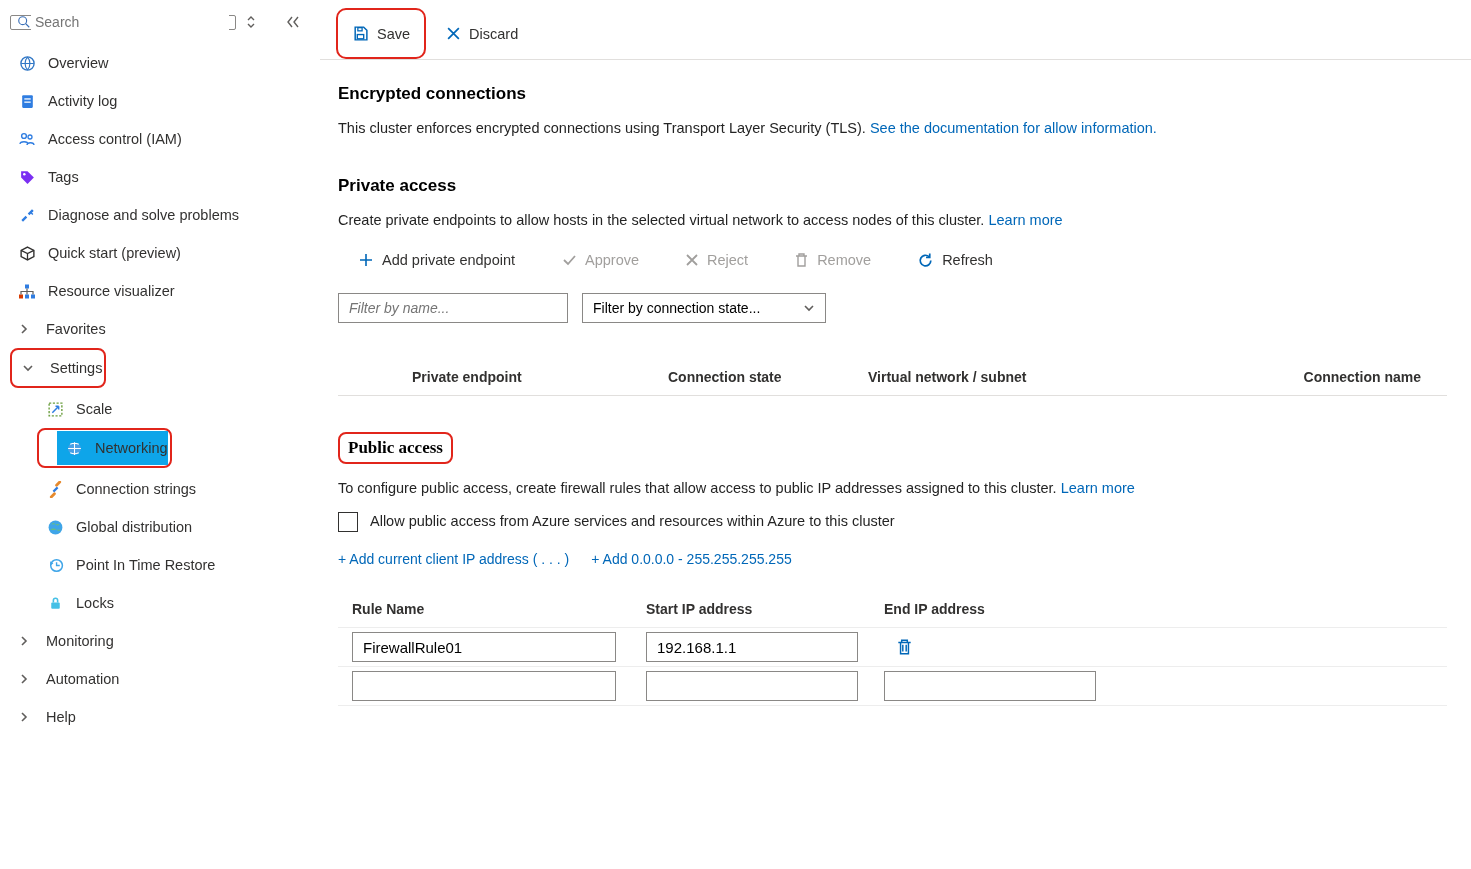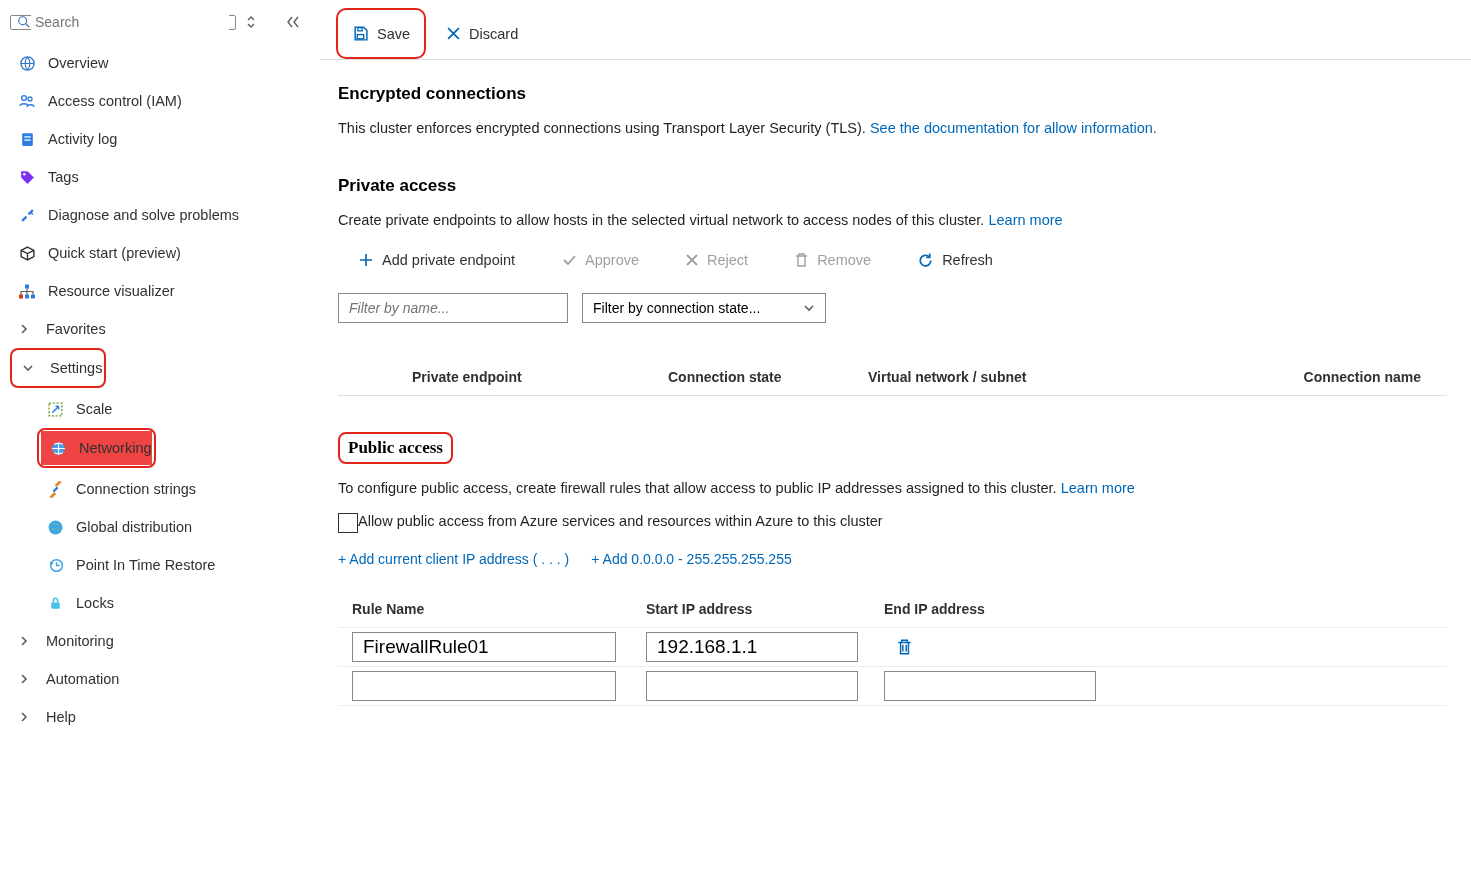--- a/index.html
+++ b/index.html
@@ -51,21 +51,21 @@
 
 .nav-item {
   display: flex;
   align-items: center;
   height: 38px;
   padding-left: 8px;
   cursor: pointer;
   gap: 12px;
 }
 .nav-item.child { padding-left: 36px; }
-.nav-item.selected { background: #ef4444; }
+.nav-item.selected { background: #0ea5e9; margin-left: 16px; }
 .nav-item .chev { width: 16px; color: #605e5c; font-size: 13px; }
 .nav-item .ico { width: 18px; display: inline-flex; align-items: center; justify-content: center; }
 .nav-item .label { font-size: 14.5px; color: #323130; }
 
 .hl-red { border: 2.5px solid #e1251b; border-radius: 8px; }
 .hl-inline { display: inline-block; }
 
 
 .main {
   position: absolute;
@@ -117,35 +117,35 @@
   justify-content: space-between;
 }
 .filter-input input { border:none; outline:none; flex:1; font-style: italic; font-family: inherit; font-size: 14px; }
 
 .pe-table-head { display: flex; font-weight: 600; padding: 10px 0; border-bottom: 1px solid #e1dfdd; }
 .col-pe { width: 330px; padding-left: 74px; }
 .col-cs { width: 200px; }
 .col-vn { width: 330px; }
 .col-cn { flex: 1; text-align: right; padding-right: 26px; }
 
-.checkbox-row { display: flex; align-items: flex-end; margin: 12px 0 18px 0; }
+.checkbox-row { display: flex; align-items: center; gap: 12px; margin: 12px 0 18px 0; }
 .checkbox {
   width: 20px; height: 20px; border: 1px solid #323130; cursor: pointer;
 }
 .link-row { display: flex; gap: 22px; margin-bottom: 26px; }
 
 .fw-head { display: flex; font-weight: 600; padding: 8px 0 10px 14px; }
 .fw-col1 { width: 294px; }
 .fw-col2 { width: 238px; }
 .fw-col3 { width: 238px; }
 .fw-row { display: flex; align-items: center; padding: 4px 0 4px 14px; border-top: 1px solid #ededed; }
 .fw-row:last-child { border-bottom: 1px solid #ededed; }
 .fw-row input {
   width: 264px; height: 30px; border: 1px solid #8a8886; padding: 0 10px;
-  font-size: 19px; font-family: inherit;
+  font-size: 15px; font-family: inherit;
 }
 .fw-col2 input, .fw-col3 input { width: 212px; }
 .del-icon { color: #0067b8; cursor: pointer; margin-left: 12px; }
 
 svg { display: block; }
 </style>
 </head>
 <body>
 
 <div class="sidebar">
@@ -175,37 +175,37 @@
     <span class="ico">
       <svg width="17" height="17" viewBox="0 0 16 16">
           <circle cx="8" cy="8" r="6.2" fill="none" stroke="#3278c6" stroke-width="1.3"></circle>
           <path d="M2 8 H14 M8 2 C5 5 5 11 8 14 M8 2 C11 5 11 11 8 14" fill="none" stroke="#3278c6" stroke-width="1.1"></path>
         </svg>
     </span>
     <span class="label">Overview</span>
   </div>
   <div class="nav-item">
     <span class="ico">
+      <svg width="17" height="17" viewBox="0 0 16 16">
+          <rect x="3" y="2" width="10" height="12" rx="1" fill="#2f7de1"></rect>
+          <rect x="5" y="5" width="6" height="1.2" fill="#fff"></rect>
+          <rect x="5" y="8" width="6" height="1.2" fill="#fff"></rect>
+        </svg>
+    </span>
+    <span class="label">Activity log</span>
+  </div>
+  <div class="nav-item">
+    <span class="ico">
       <svg width="18" height="16" viewBox="0 0 18 16">
           <circle cx="6" cy="5" r="2.4" fill="none" stroke="#2f7de1" stroke-width="1.4"></circle>
           <circle cx="12" cy="6" r="2" fill="none" stroke="#2f7de1" stroke-width="1.3"></circle>
           <path d="M2 13 C2 10 10 10 10 13 M9 14 C9 11 16 11 16 14" fill="none" stroke="#2f7de1" stroke-width="1.3"></path>
         </svg>
     </span>
     <span class="label">Access control (IAM)</span>
-  </div>
-  <div class="nav-item">
-    <span class="ico">
-      <svg width="17" height="17" viewBox="0 0 16 16">
-          <rect x="3" y="2" width="10" height="12" rx="1" fill="#2f7de1"></rect>
-          <rect x="5" y="5" width="6" height="1.2" fill="#fff"></rect>
-          <rect x="5" y="8" width="6" height="1.2" fill="#fff"></rect>
-        </svg>
-    </span>
-    <span class="label">Activity log</span>
   </div>
   <div class="nav-item">
     <span class="ico">
       <svg width="17" height="17" viewBox="0 0 16 16">
           <path d="M2 2 H8 L14 8 L8 14 L2 8 Z" fill="#7b2ff2"></path>
           <circle cx="5" cy="5" r="1.2" fill="#fff"></circle>
         </svg>
     </span>
     <span class="label">Tags</span>
   </div>

